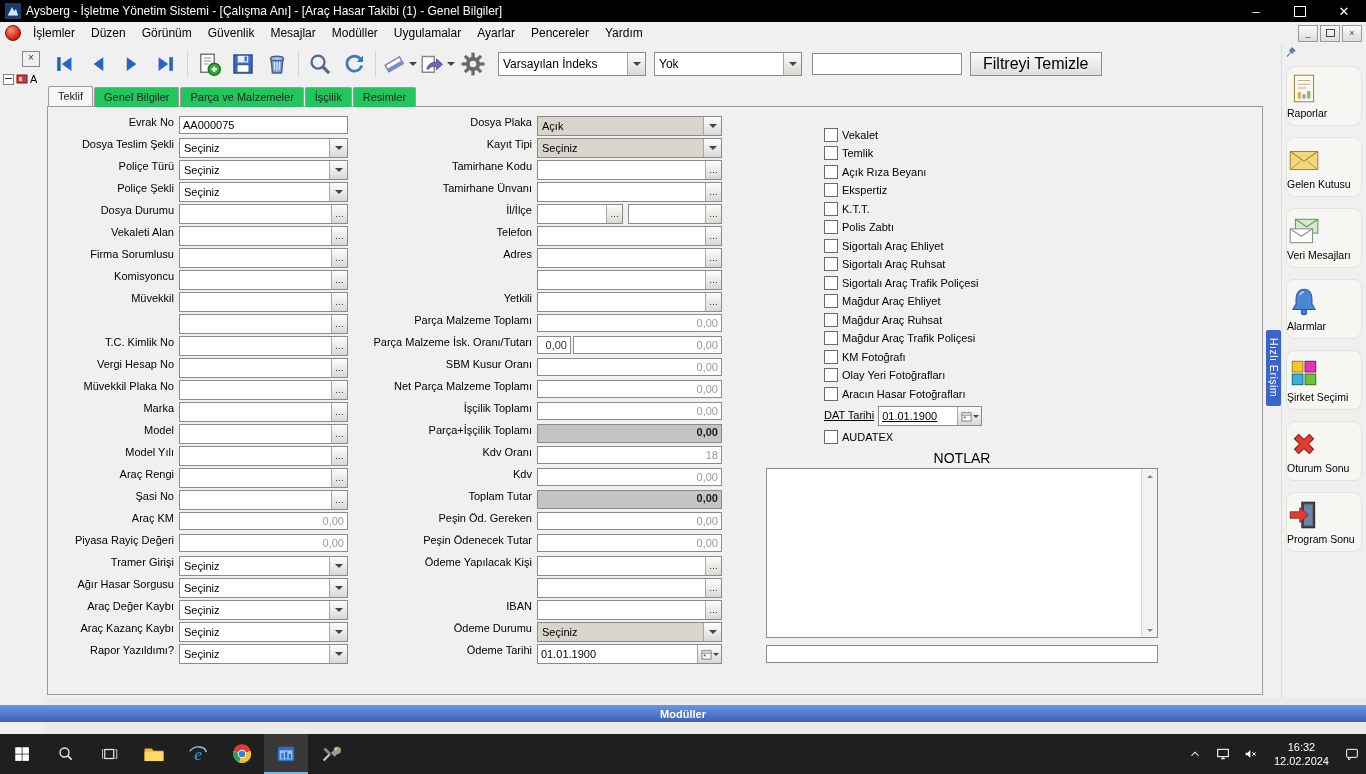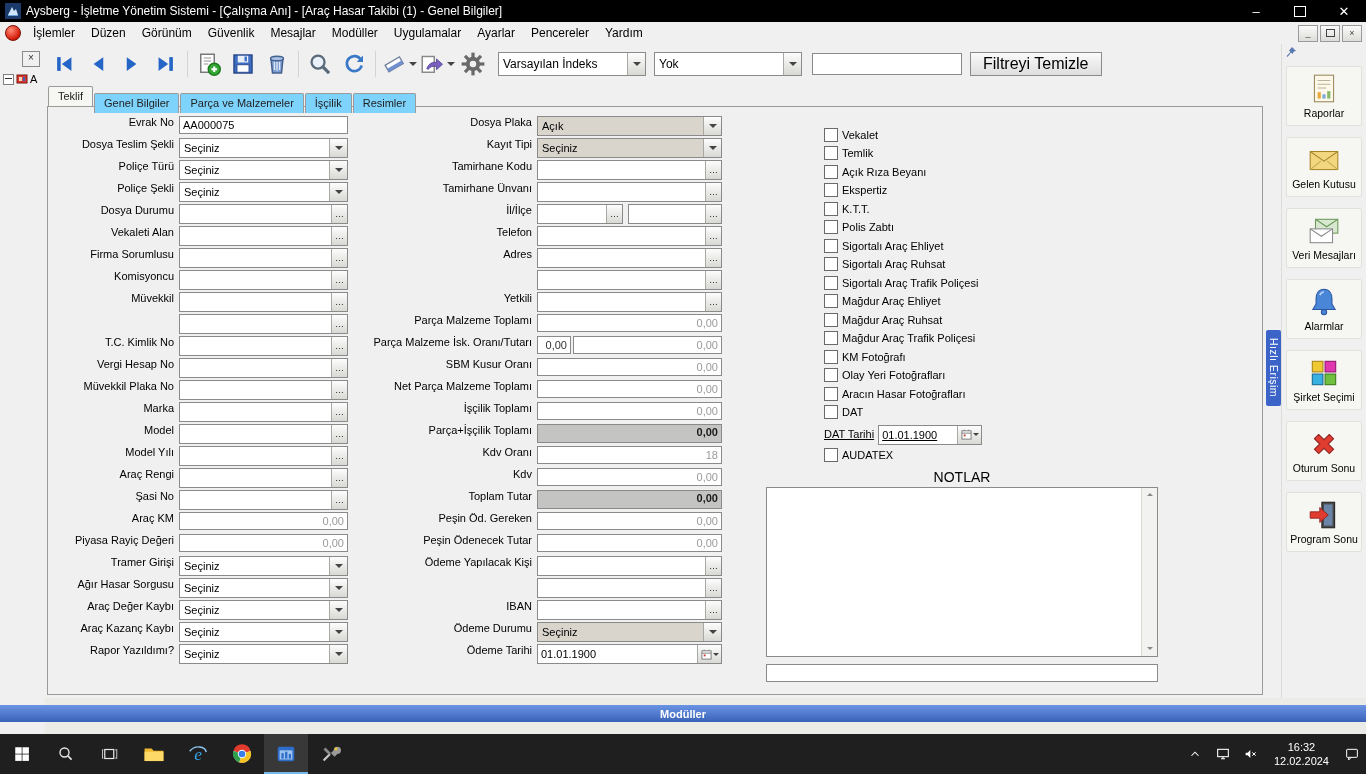--- a/index.html
+++ b/index.html
@@ -49,22 +49,22 @@
   .cb-arrow{width:17px;height:100%;background:linear-gradient(#fdfdfd,#d8d8d4);border-left:1px solid #a8a8a4;
             display:flex;align-items:center;justify-content:center;flex:none;}
   .tb-input{width:142px;height:20px;border:1px solid #8a8a8a;background:#fff;margin-left:10px;flex:none;
             font-family:"Liberation Sans",sans-serif;font-size:12px;padding:0 3px;}
   .tb-clear{height:22px;padding:0 12px;margin-left:8px;border:1px solid #8a8a8a;flex:none;
             background:linear-gradient(#fafafa,#dedede);font-size:16px;display:flex;align-items:center;}
 
   
   .form-area{position:absolute;left:45px;top:40px;right:101px;bottom:36px;background:#f0f0f0;}
   .tabstrip{display:flex;padding:2px 0 0 3px;height:20px;position:relative;z-index:2;}
-  .tab{font-size:11px;padding:3px 9px 2px;border:1px solid #9a9a9a;border-bottom:none;background:#7dd3fc;
-       margin-right:1px;border-radius:2px 2px 0 0;position:relative;top:7px;color:#222;}
+  .tab{font-size:11px;padding:3px 9px 2px;border:1px solid #9a9a9a;border-bottom:none;background:#22c55e;
+       margin-right:1px;border-radius:2px 2px 0 0;position:relative;top:1px;color:#222;}
   .tab.active{background:#f6f6f3;top:0;padding-bottom:4px;z-index:3;}
   .tabpanel{position:absolute;left:2px;right:2px;top:22px;bottom:3px;border:1px solid #9a9a9a;background:#f0f0f0;}
 
   .fcol{position:absolute;top:9px;}
   .col-left{left:8px;width:292px;}
   .col-mid{left:322px;width:352px;}
   .col-left .flabel{width:118px;}
   .col-mid .flabel{width:162px;}
   .frow{display:flex;align-items:flex-start;height:18px;margin-bottom:4px;}
   .flabel{text-align:right;padding-right:5px;white-space:nowrap;flex:none;font-size:11px;}
@@ -110,22 +110,22 @@
   .notes-input{width:100%;box-sizing:border-box;height:18px;border:1px solid #8a8a8a;background:#fff;margin-top:7px;
                font-family:"Liberation Sans",sans-serif;font-size:11px;}
 
   
   .quick-strip{position:absolute;right:84px;top:0;width:17px;bottom:36px;background:#f0f0f0;}
   .quick-tab{position:absolute;top:286px;left:1px;width:15px;height:76px;background:#3c64c8;color:#fff;
              writing-mode:vertical-rl;font-size:10.5px;display:flex;align-items:center;justify-content:center;
              letter-spacing:.5px;border-radius:2px;}
   .dock{position:absolute;right:0;top:0;width:84px;bottom:36px;background:#f0f0f0;border-left:1px solid #dcdcd8;}
   .pin-row{height:16px;padding:2px 0 0 3px;}
-  .dock-btn{margin:4px 4px 11px;height:58px;display:flex;flex-direction:column;align-items:center;
-            justify-content:center;gap:2px;background:#f6f6f3;border:1px solid #e2e2dd;border-radius:2px;
+  .dock-btn{margin:4px 4px 11px;height:58px;display:flex;flex-direction:column;align-items:flex-start;
+            justify-content:center;gap:2px;background:#f6f6f3;border:1px solid #e2e2dd;border-radius:9px;
             font-size:10.5px;text-align:center;line-height:1.1;}
 
   
   .bottom-bar{position:absolute;left:0;right:0;bottom:12px;height:17px;color:#fff;font-size:11px;font-weight:bold;
               background:linear-gradient(#6b94e4,#3a62b8);display:flex;align-items:center;justify-content:center;}
 
   
   .taskbar{position:absolute;left:0;bottom:0;height:40px;width:100%;background:#1f1f1f;display:flex;
            align-items:center;color:#fff;}
   .tk-item{width:44px;height:40px;display:flex;align-items:center;justify-content:center;flex:none;}
@@ -822,24 +822,20 @@
               <span>KM Fotoğrafı</span>
             </label>
             <label class="cbrow">
               <span class="cbbox"></span>
               <span>Olay Yeri Fotoğrafları</span>
             </label>
             <label class="cbrow">
               <span class="cbbox"></span>
               <span>Aracın Hasar Fotoğrafları</span>
             </label>
-            <label class="cbrow">
-              <span class="cbbox"></span>
-              <span>DAT</span>
-            </label>
           </div>
         <div class="dat-row">
           <span>DAT Tarihi</span>
           <span id="dat-field" style="display:flex;flex:none;width:102px;height:18px;">
               <div class="datefield">
                 <input value="01.01.1900" style="">
                 <button class="datebtn">
                   <svg width="11" height="11" viewBox="0 0 12 12">
                     <rect x="1" y="2" width="10" height="9" fill="#fff" stroke="#777"></rect>
                     <path d="M1 4.5h10" stroke="#777"></path>

